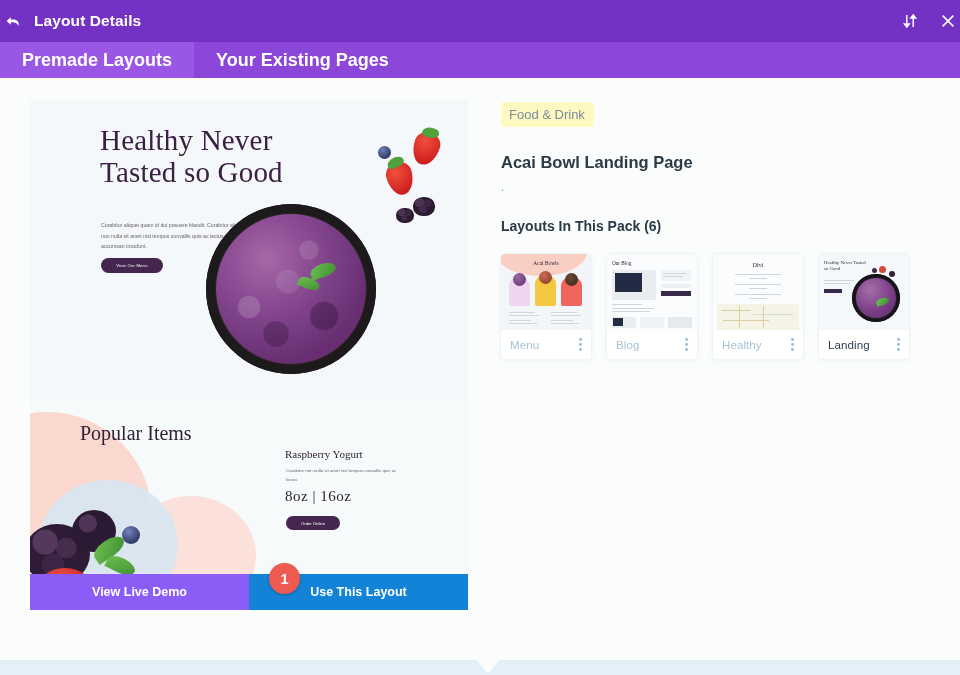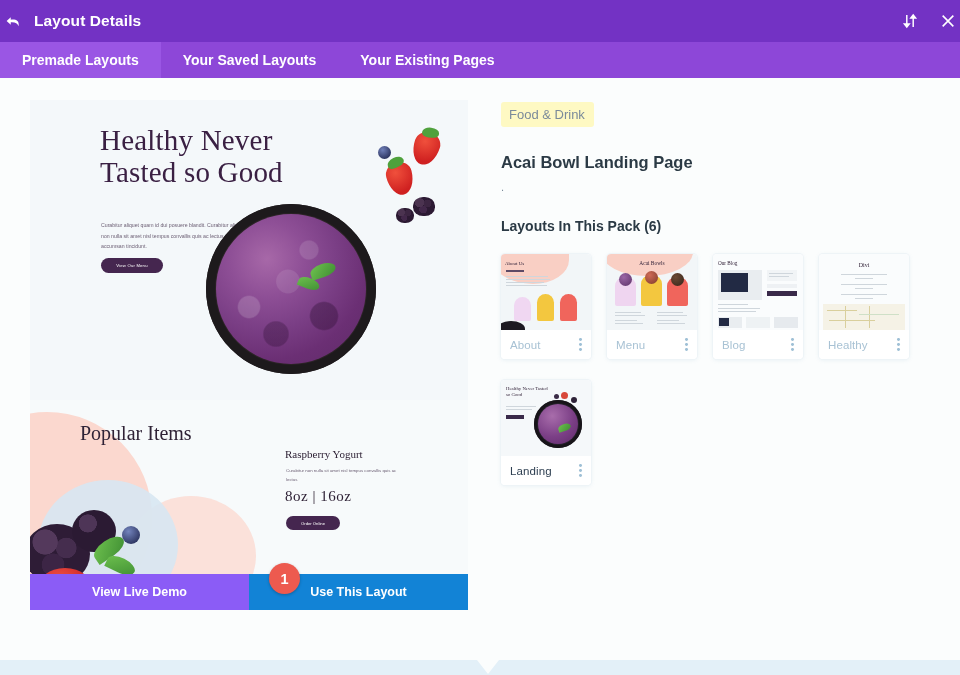--- a/index.html
+++ b/index.html
@@ -25,21 +25,21 @@
     margin-left: auto; display: flex; align-items: center; gap: 22px;
   }
   .hdr-icon { width: 16px; height: 16px; cursor: pointer; }
 
   
   .tabbar {
     height: 36px; background: #8d47d8; display: flex; align-items: stretch;
   }
   .tab {
     display: flex; align-items: center; padding: 0 22px;
-    color: #ffffff; font-size: 14px; font-weight: bold;
+    color: #ffffff; font-size: 18px; font-weight: bold;
     cursor: pointer; white-space: nowrap;
   }
   .tab.active { background: #9a56e4; }
 
   
   .body { display: flex; height: 597px; background: #fbfdfd; position: relative; }
 
   
   .preview-wrap { padding: 22px 0 0 30px; }
   .preview {
@@ -278,21 +278,20 @@
       <path d="M16.8 21 L16.8 5.8 M16.8 3 L13.2 7.6 H20.4 Z" fill="#fff" stroke="#fff" stroke-width="2.2"></path>
     </svg>
     <svg class="hdr-icon" viewBox="0 0 24 24">
       <path d="M4 4 L20 20 M20 4 L4 20" stroke="#fff" stroke-width="2.4" fill="none"></path>
     </svg>
   </div>
 </div>
 
 <div class="tabbar">
   <div class="tab active">Premade Layouts</div>
-  <div class="tab">Your Saved Layouts</div>
   <div class="tab">Your Existing Pages</div>
 </div>
 
 <div class="body">
 
   <div class="preview-wrap">
     <div class="preview">
       <div class="preview-scroll">
 
         <div class="hero">
@@ -348,43 +347,20 @@
   </div>
 
   <div class="details">
     <span class="cat-badge">Food &amp; Drink</span>
     <div class="pack-title">Acai Bowl Landing Page</div>
     <div class="pack-desc">.</div>
     <div class="pack-sub">Layouts In This Pack (6)</div>
 
     <div class="cards">
 
-      <div class="card">
-        <div class="card-thumb">
-          <div class="t-pinkblob" style="left:-10px; top:-22px; width:78px; height:52px; border-radius:0 0 60% 70%;"></div>
-          <div class="t-head" style="left:4px; right:auto; text-align:left; top:7px; font-size:5px;">About Us</div>
-          <div class="t-rect" style="left:5px; top:16px; width:18px; height:2px; background:#5d4a66;"></div>
-          <div class="t-line" style="left:5px; top:22px; width:42px;"></div>
-          <div class="t-line" style="left:5px; top:25px; width:44px;"></div>
-          <div class="t-line" style="left:5px; top:28px; width:38px;"></div>
-          <div class="t-line" style="left:5px; top:31px; width:41px;"></div>
-          <div class="arch" style="left:13px; top:43px; background:#f0d7f2;"></div>
-          <div class="arch" style="left:36px; top:40px; background:#f3c73f; height:27px;"></div>
-          <div class="arch" style="left:59px; top:40px; background:#f0655c; height:27px;"></div>
-          <div class="t-circ" style="left:-4px; top:67px; width:28px; height:16px; background:#1d1a22; border-radius:50% 50% 0 0;"></div>
-        </div>
-        <div class="card-foot">
-          <div class="card-label">About</div>
-          <div class="dots">
-              <i></i>
-              <i></i>
-              <i></i>
-            </div>
-        </div>
-      </div>
 
       <div class="card">
         <div class="card-thumb">
           <div class="t-pinkblob" style="left:-6px; top:-26px; width:92px; height:48px; border-radius:0 0 50% 50%;"></div>
           <div class="t-head" style="top:6px;">Acai Bowls</div>
           <div class="arch" style="left:8px; top:23px; width:21px; height:29px; background:#efd5f0;"></div>
           <div class="arch" style="left:34px; top:21px; width:21px; height:31px; background:#f3c73f;"></div>
           <div class="arch" style="left:60px; top:23px; width:21px; height:29px; background:#f0655c;"></div>
           <div class="t-circ" style="left:12px; top:19px; width:13px; height:13px; background:radial-gradient(circle at 36% 32%,#9a66a5,#5c3268);"></div>
           <div class="t-circ" style="left:38px; top:17px; width:13px; height:13px; background:radial-gradient(circle at 36% 32%,#cf6a55,#7d3b2c);"></div>

